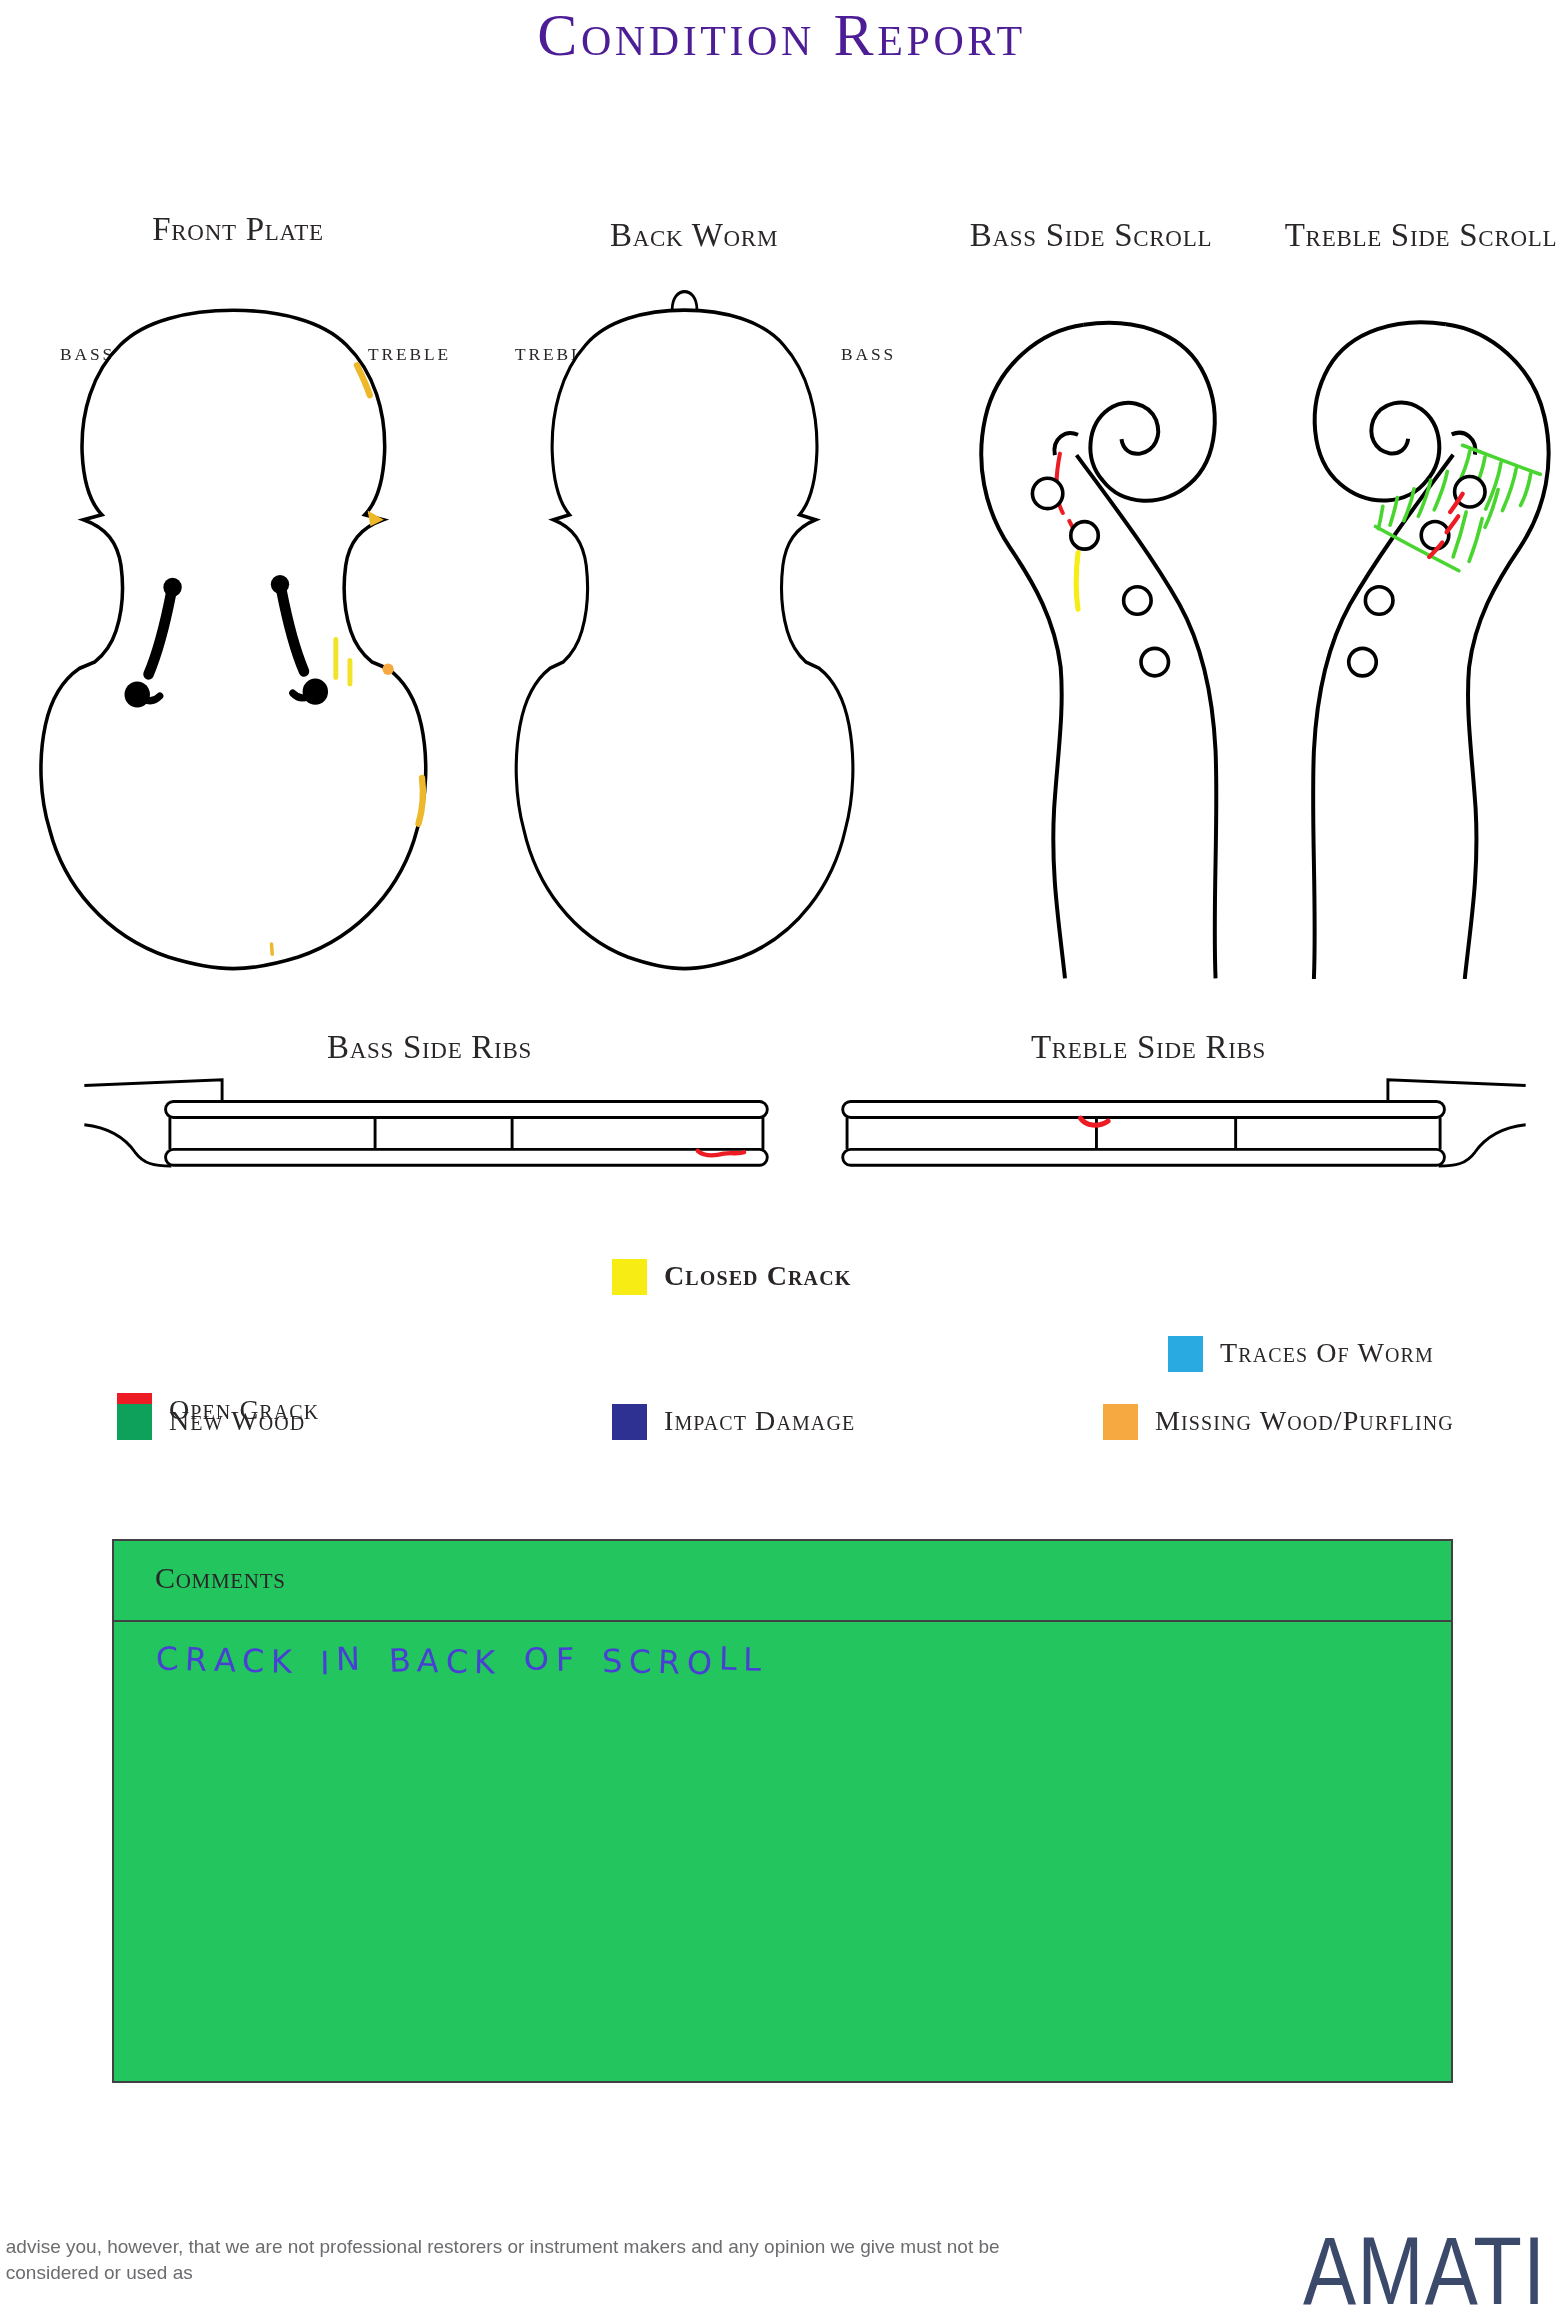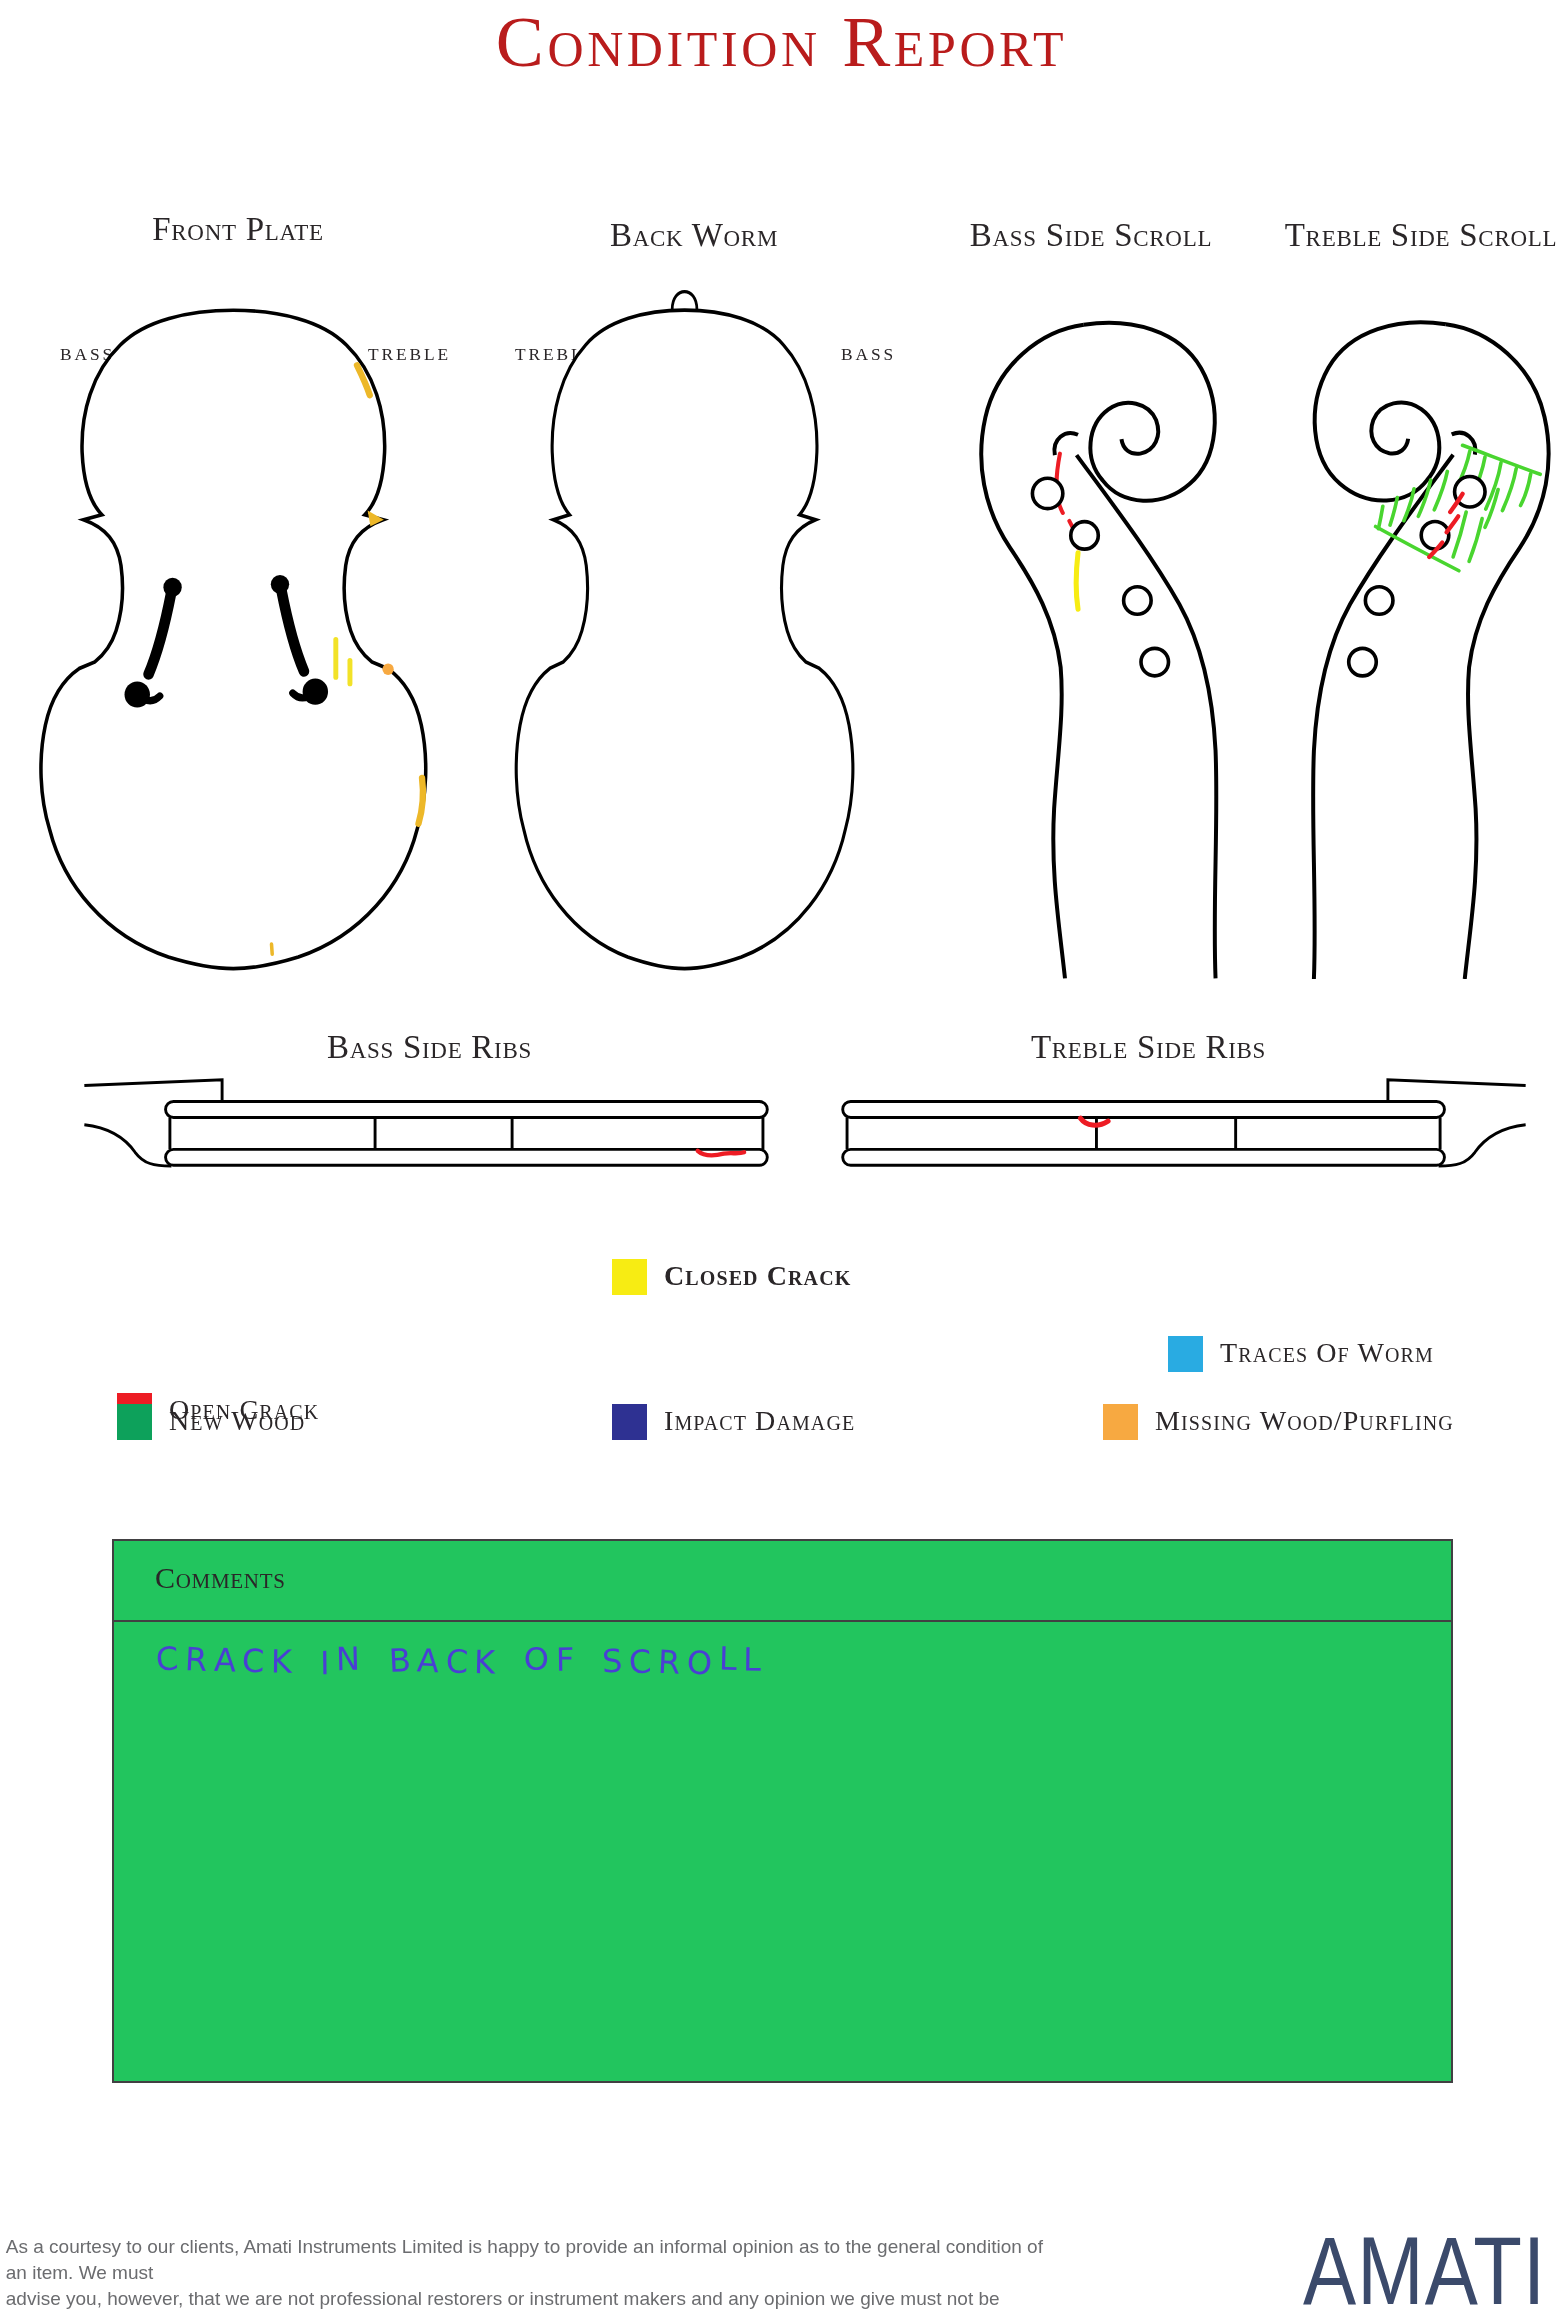--- a/index.html
+++ b/index.html
@@ -4,22 +4,22 @@
 <style>
   * { margin:0; padding:0; box-sizing:border-box; }
   html,body { background:#ffffff; }
   body {
     width:1563px; height:2319px; position:relative; overflow:hidden;
     font-family:"Liberation Serif", serif; color:#231f20;
   }
   .abs { position:absolute; }
   .page-title {
     left:0; top:1.4px; width:1563px; text-align:center;
-    font-variant:small-caps; font-size:72px; letter-spacing:3.6px; font-weight:500;
-    color:#b91c1c;
+    font-variant:small-caps; font-size:60px; letter-spacing:3.6px; font-weight:500;
+    color:#4c1d95;
   }
   .sec-label {
     font-variant:small-caps; font-size:33px; letter-spacing:0.7px; font-weight:400;
     text-align:center; color:#2a2628;
   }
   .sub-label {
     font-size:17.4px; letter-spacing:2.9px; color:#2a2628; font-weight:400;
   }
   .legend-item { position:absolute; height:45px; }
   .legend-swatch { position:absolute; left:0; top:0; width:35px; height:36px; display:inline-block; }
@@ -223,18 +223,17 @@
 </div>
 
 <div class="abs comments-box">
   <div class="comments-header-row">
     <div class="comments-header">Comments</div>
   </div>
   <div class="handwriting" style="color: rgb(74, 63, 212);"><span style="transform: rotate(-2.8deg) translateY(-2.2px);">C</span><span style="transform: rotate(2.8deg) translateY(-1.4px);">R</span><span style="transform: rotate(2.1deg) translateY(-0.7px);">A</span><span style="transform: rotate(1.4deg) translateY(0px);">C</span><span style="transform: rotate(0.7deg) translateY(0.7px);">K</span><span style="width: 22px; transform: rotate(0deg) translateY(1.4px);"> </span><span style="transform: rotate(-0.7deg) translateY(2.2px);">I</span><span style="transform: rotate(-1.4deg) translateY(-2.2px);">N</span><span style="width: 22px; transform: rotate(-2.1deg) translateY(-1.4px);"> </span><span style="transform: rotate(-2.8deg) translateY(-0.7px);">B</span><span style="transform: rotate(2.8deg) translateY(0px);">A</span><span style="transform: rotate(2.1deg) translateY(0.7px);">C</span><span style="transform: rotate(1.4deg) translateY(1.4px);">K</span><span style="width: 22px; transform: rotate(0.7deg) translateY(2.2px);"> </span><span style="transform: rotate(0deg) translateY(-2.2px);">O</span><span style="transform: rotate(-0.7deg) translateY(-1.4px);">F</span><span style="width: 22px; transform: rotate(-1.4deg) translateY(-0.7px);"> </span><span style="transform: rotate(-2.1deg) translateY(0px);">S</span><span style="transform: rotate(-2.8deg) translateY(0.7px);">C</span><span style="transform: rotate(2.8deg) translateY(1.4px);">R</span><span style="transform: rotate(2.1deg) translateY(2.2px);">O</span><span style="transform: rotate(1.4deg) translateY(-2.2px);">L</span><span style="transform: rotate(0.7deg) translateY(-1.4px);">L</span></div>
 </div>
 
 <div class="abs footer-text">
-  <div>As a courtesy to our clients, Amati Instruments Limited is happy to provide an informal opinion as to the general condition of an item. We must</div>
   <div>advise you, however, that we are not professional restorers or instrument makers and any opinion we give must not be considered or used as</div>
 
 </div>
 <div class="abs amati-logo" style="color: rgb(59, 74, 107);">AMATI</div>
 
 
 </body></html>

